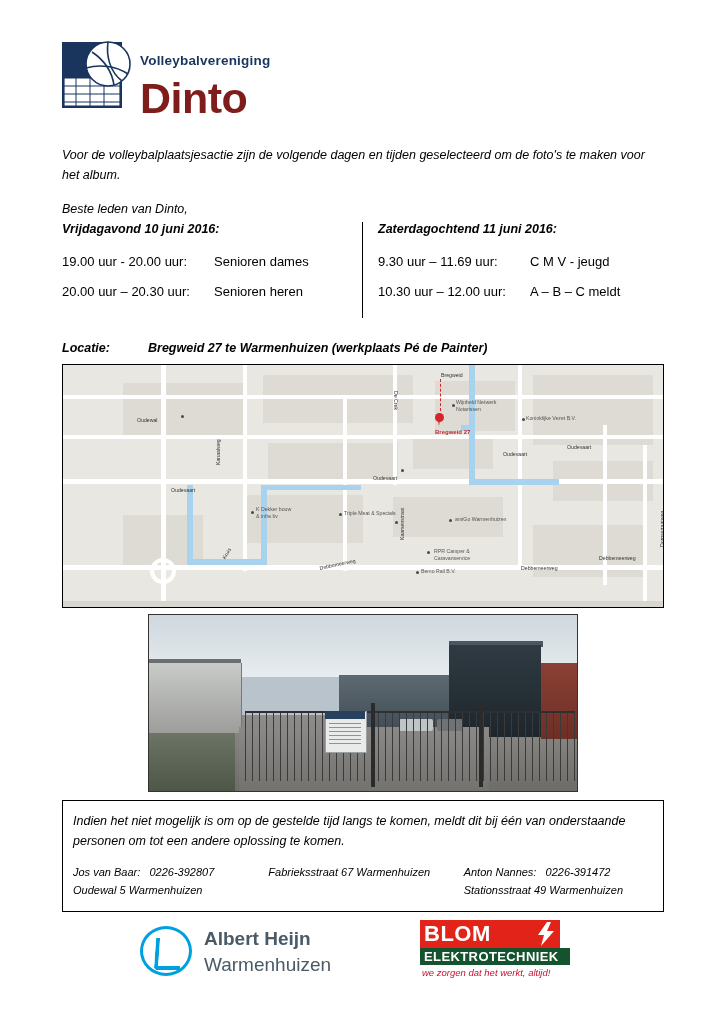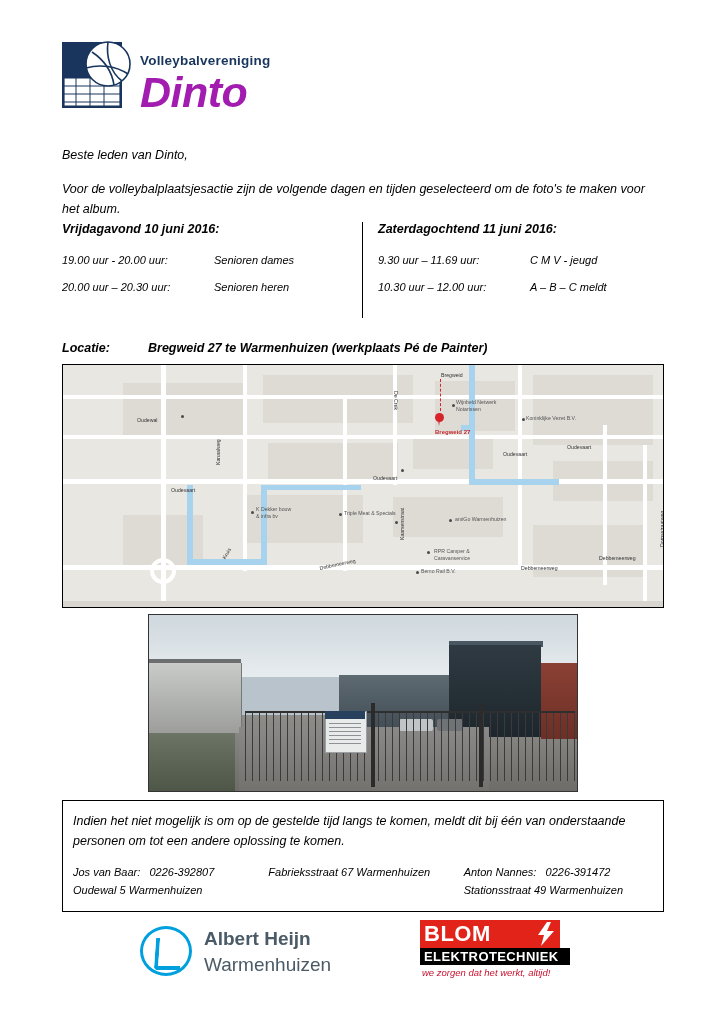--- a/index.html
+++ b/index.html
@@ -45,25 +45,24 @@
     font-size: 13.5px;
     letter-spacing: .2px;
     color: #19355e;
     font-weight: 600;
     line-height: 14px;
   }
   .logo-main {
     font-family: "Liberation Sans", sans-serif;
     font-size: 43px;
     font-weight: bold;
-    font-style: italic;
-    color: #a21caf;
+    color: #7f1d1d;
     line-height: 44px;
     letter-spacing: -0.5px;
-    margin-top: 2px;
+    margin-top: 8px;
   }
 
   
   .intro {
     position: absolute;
     left: 62px;
     top: 145px;
     width: 600px;
     font-style: italic;
     font-size: 12.5px;
@@ -95,22 +94,21 @@
   .col.left { left: 0; }
   .col.right { left: 316px; }
   .col-head {
     font-weight: bold;
     font-style: italic;
     font-size: 12.5px;
     margin-bottom: 18px;
   }
   .row {
     display: flex;
-    font-style: italic;
-    font-size: 11px;
+    font-size: 13px;
     margin-bottom: 15px;
   }
   .row .time { width: 152px; flex: 0 0 152px; }
   .row .who  { flex: 1; }
 
   
   .loc-line {
     position: absolute;
     left: 62px;
     top: 341px;
@@ -371,21 +369,21 @@
   }
   .blom-bolt {
     position: absolute;
     left: 118px; top: 2px;
     width: 16px; height: 24px;
   }
   .blom-black {
     position: absolute;
     left: 0; top: 28px;
     width: 150px; height: 17px;
-    background: #000000;
+    background: #14532d;
   }
   .blom-black span {
     color: #fff;
     font-weight: bold;
     font-size: 13px;
     letter-spacing: .4px;
     line-height: 17px;
     padding-left: 4px;
     display: block;
   }
@@ -420,22 +418,22 @@
         <path d="M46 4 C44 18 48 34 60 43" fill="none" stroke="#19355e" stroke-width="1.6"></path>
       </svg>
     </div>
     <div class="logo-text">
       <div class="logo-sub">Volleybalvereniging</div>
       <div class="logo-main">Dinto</div>
     </div>
   </div>
 
   <div class="intro">
+    <p>Voor de volleybalplaatsjesactie zijn de volgende dagen en tijden geselecteerd om de foto's te maken voor het album.</p>
     <p>Beste leden van Dinto,</p>
-    <p>Voor de volleybalplaatsjesactie zijn de volgende dagen en tijden geselecteerd om de foto's te maken voor het album.</p>
   </div>
 
   <div class="schedule">
     <div class="sched-divider"></div>
 
     <div class="col left">
       <div class="col-head">Vrijdagavond 10 juni 2016:</div>
       <div class="row">
         <div class="time">19.00 uur - 20.00 uur:</div>
         <div class="who">Senioren dames</div>

